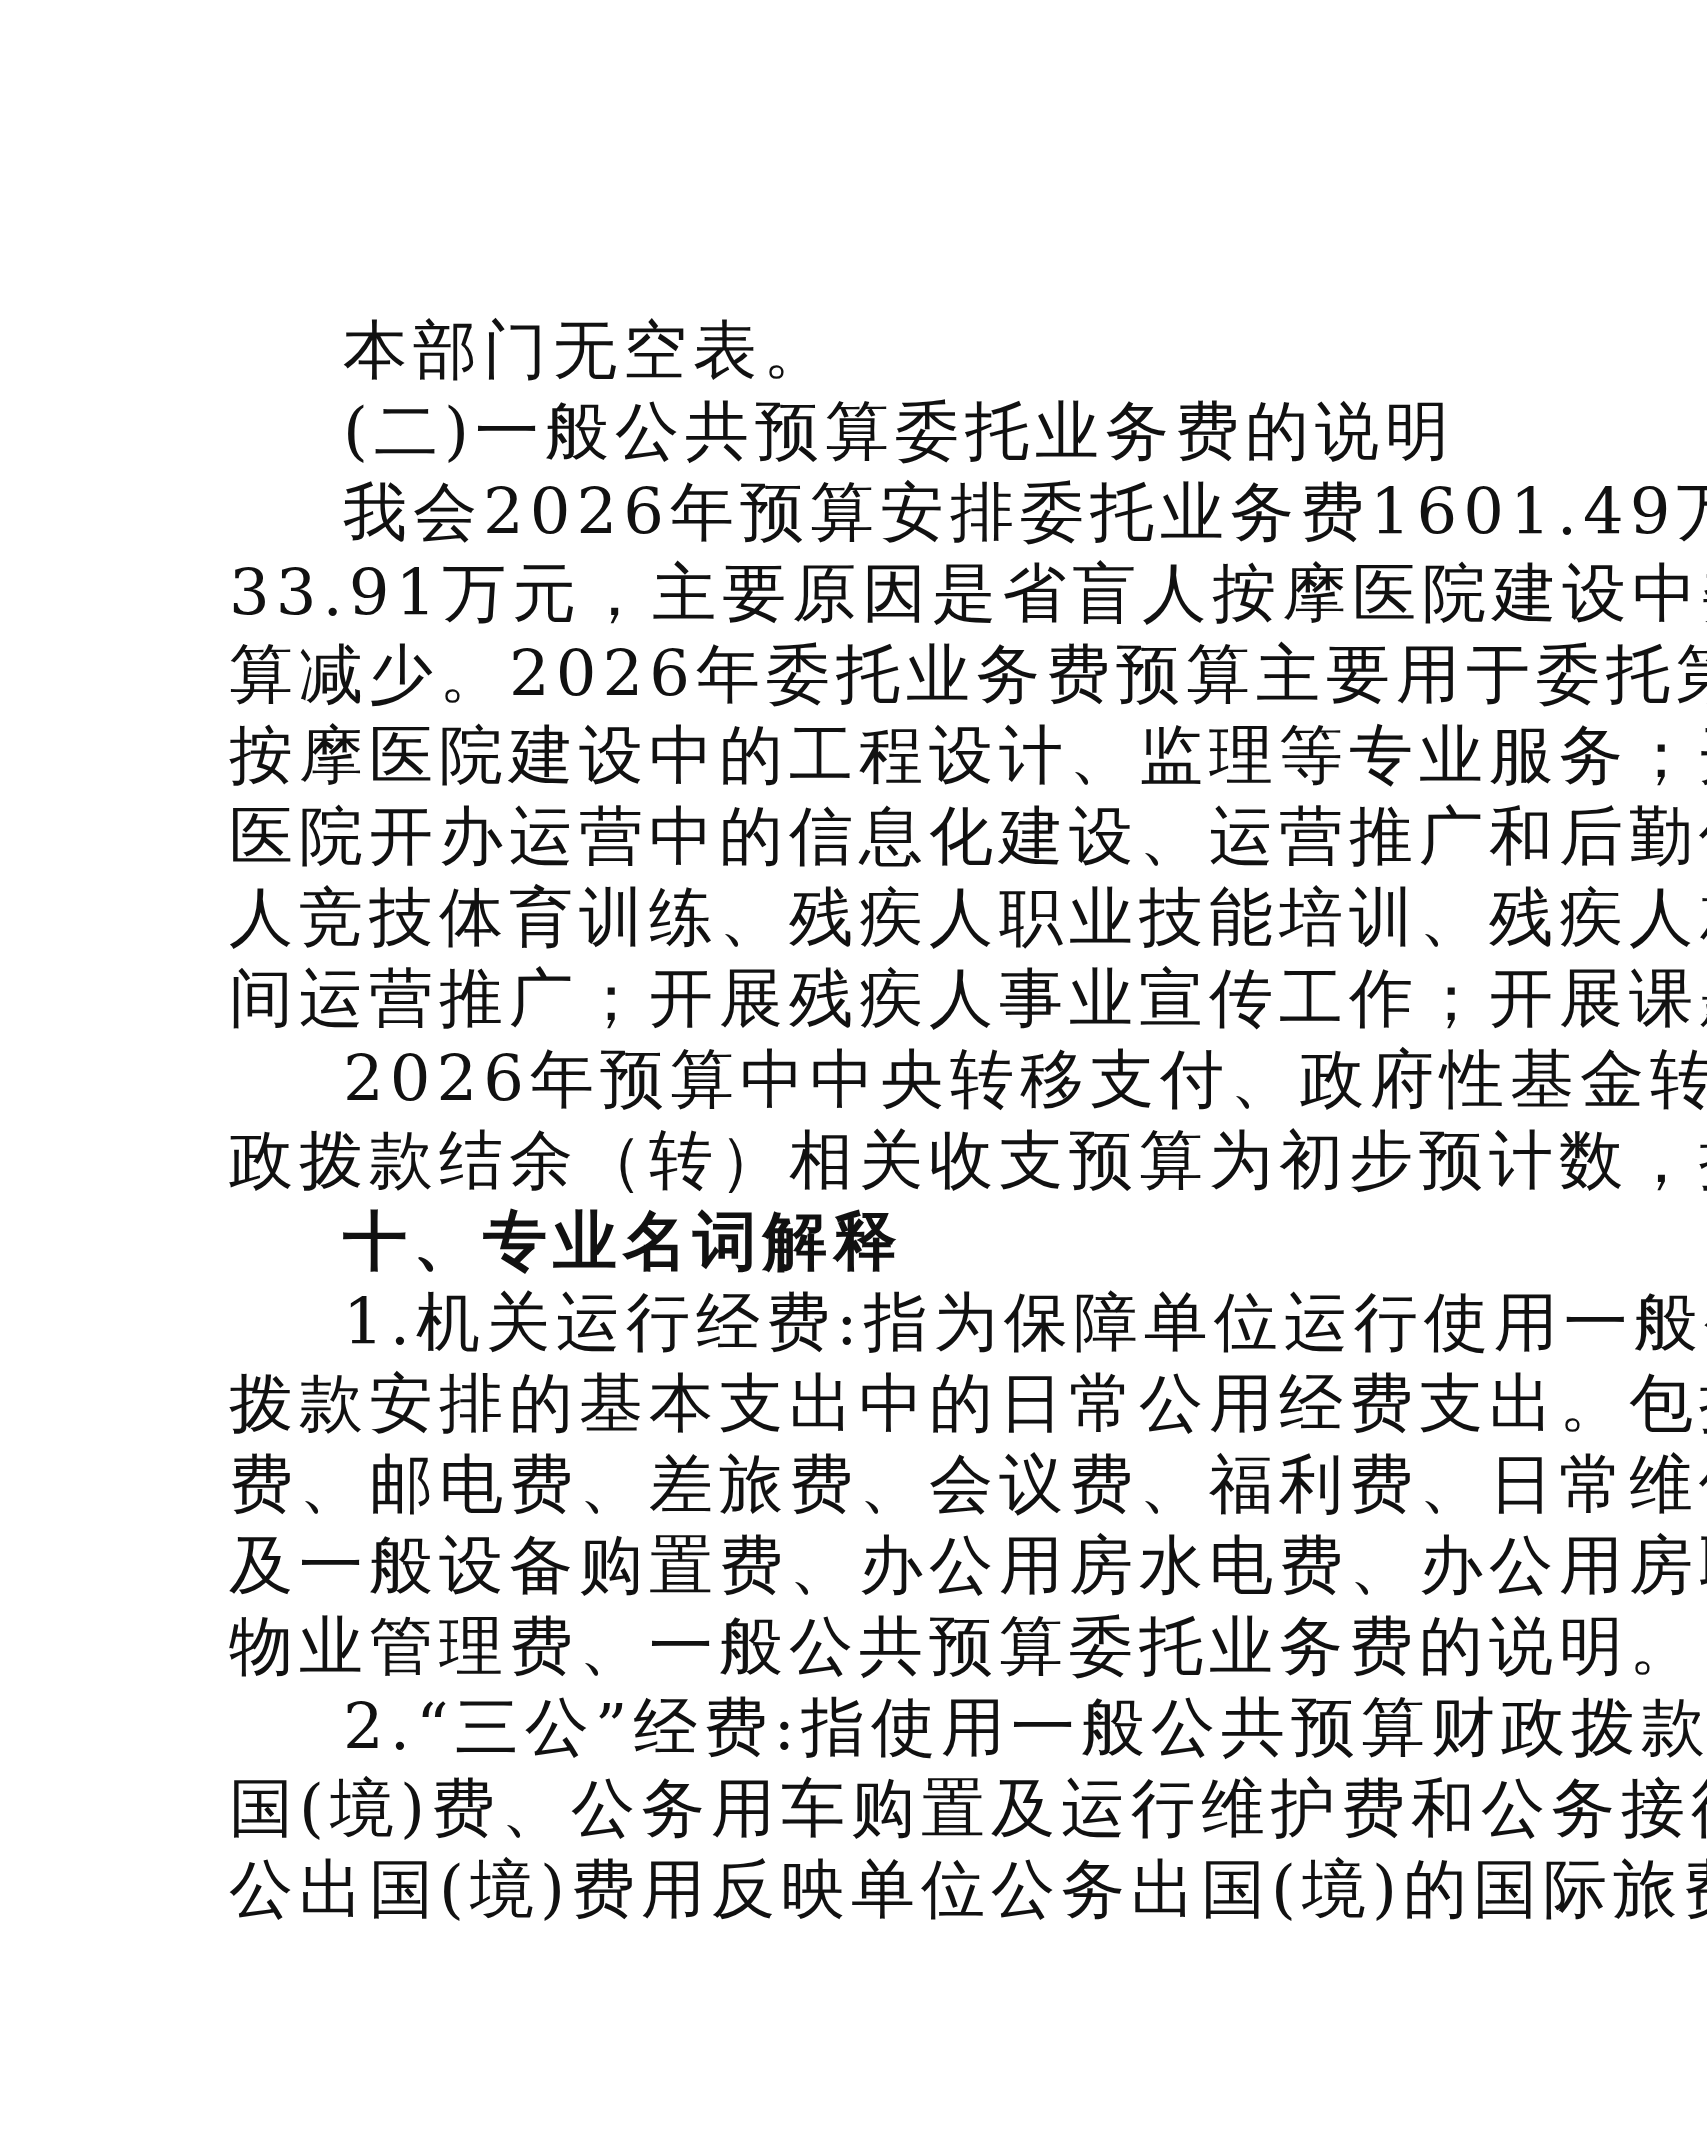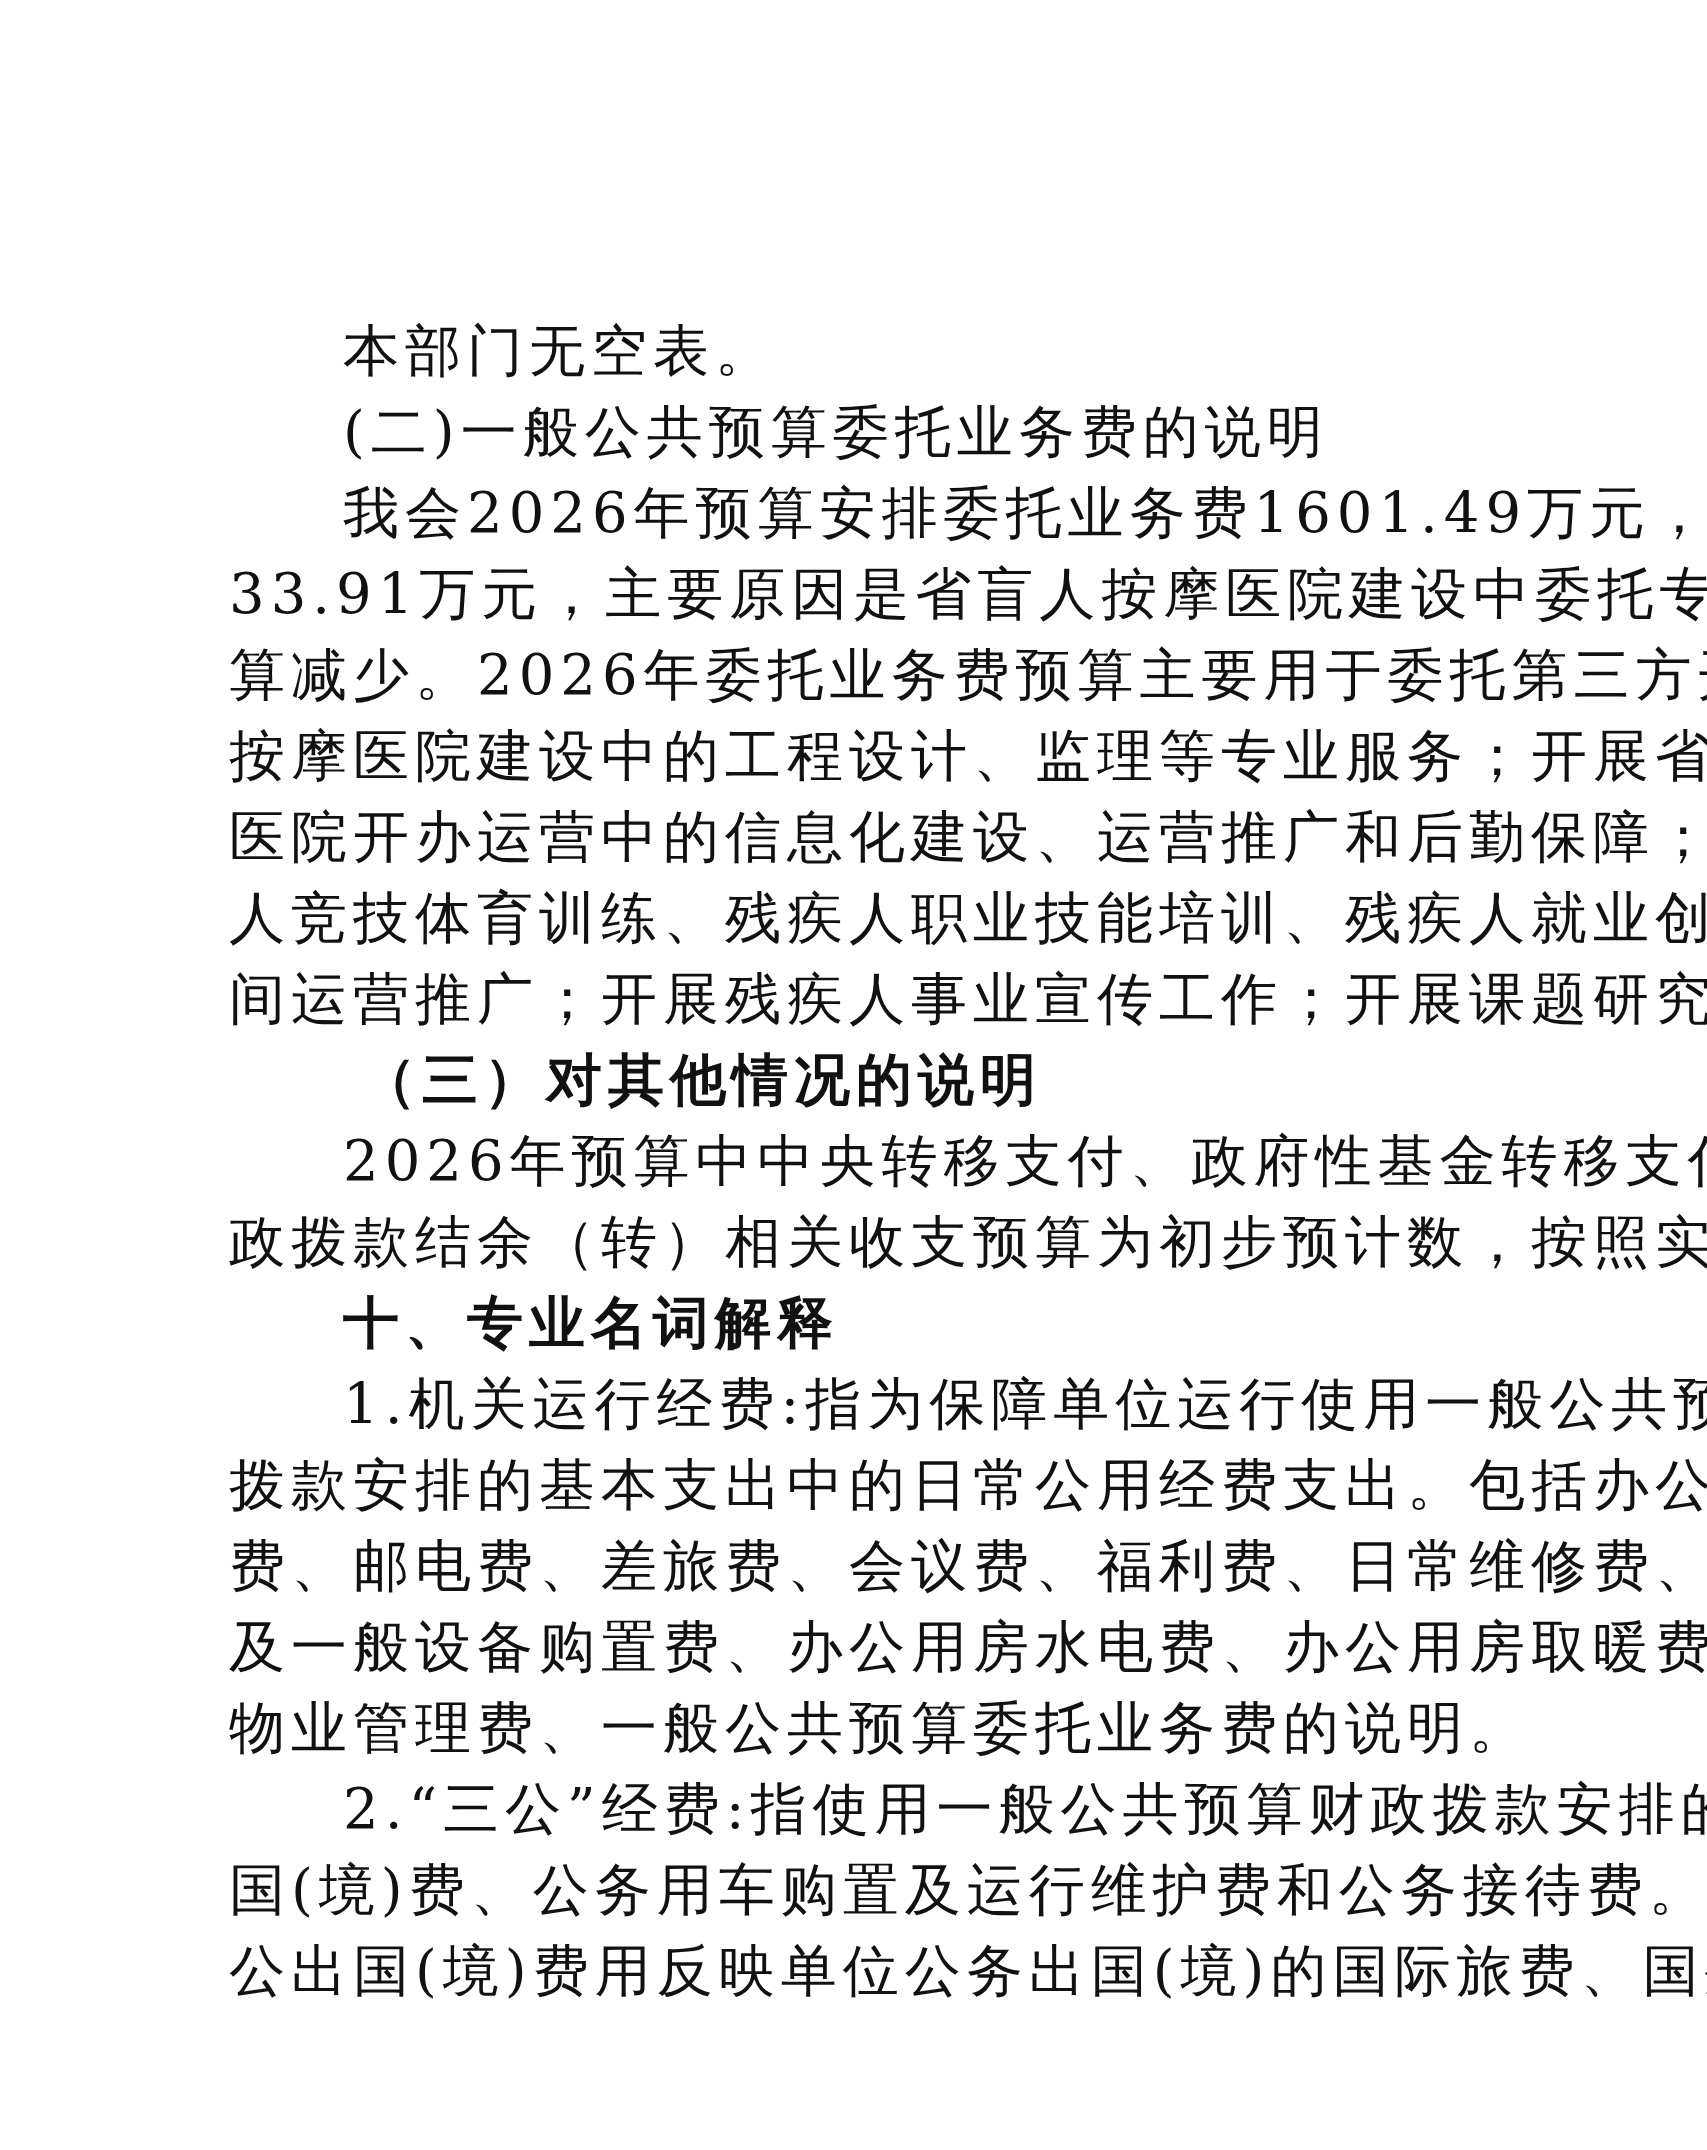--- a/index.html
+++ b/index.html
@@ -1,20 +1,20 @@
 <!DOCTYPE html>
 <html style="font-size:6.9px"><head>
 <meta charset="utf-8">
 <style>
   html, body { margin: 0; padding: 0; background: #ffffff; }
   body { width: 1707px; height: 2414px; position: relative; overflow: hidden;
          font-family: "DejaVu Serif", "Liberation Serif", serif; color: #111111; }
   .page { position: absolute; left: 0; top: 0; width: 1707px; height: 2414px; background: #ffffff; }
   .content { position: absolute; left: 229px; top: 310px; width: 1252px; }
-  .line { height: 81px; line-height: 81px; font-size: 56px; white-space: nowrap;
+  .line { height: 81px; line-height: 81px; font-size: 64px; white-space: nowrap;
           letter-spacing: 6px; overflow: visible; }
   .indent { padding-left: 114px; }
   .indent-h { padding-left: 114px; font-weight: normal; }
   .h-sub { padding-left: 131px; font-weight: bold; }
   .h-main { padding-left: 114px; font-weight: bold; font-family: "DejaVu Sans", "Liberation Sans", sans-serif; }
 </style>
 </head>
 <body>
 
 <div class="page">
@@ -24,21 +24,20 @@
     <div class="line indent-h">(二)一般公共预算委托业务费的说明</div>
 
     <div class="line indent">我会2026年预算安排委托业务费1601.49万元，比上年减少</div>
     <div class="line">33.91万元，主要原因是省盲人按摩医院建设中委托专业服务预</div>
     <div class="line">算减少。2026年委托业务费预算主要用于委托第三方开展省盲人</div>
     <div class="line">按摩医院建设中的工程设计、监理等专业服务；开展省盲人按摩</div>
     <div class="line">医院开办运营中的信息化建设、运营推广和后勤保障；开展残疾</div>
     <div class="line">人竞技体育训练、残疾人职业技能培训、残疾人就业创业共享空</div>
     <div class="line">间运营推广；开展残疾人事业宣传工作；开展课题研究、抽样调</div>
 
-    <div class="line h-sub">（三）对其他情况的说明</div>
 
     <div class="line indent">2026年预算中中央转移支付、政府性基金转移支付、上年财</div>
     <div class="line">政拨款结余（转）相关收支预算为初步预计数，按照实际批准数</div>
 
     <div class="line h-main">十、专业名词解释</div>
 
     <div class="line indent">1.机关运行经费:指为保障单位运行使用一般公共预算财政</div>
     <div class="line">拨款安排的基本支出中的日常公用经费支出。包括办公及印刷</div>
     <div class="line">费、邮电费、差旅费、会议费、福利费、日常维修费、专用材料</div>
     <div class="line">及一般设备购置费、办公用房水电费、办公用房取暖费办公用房</div>

